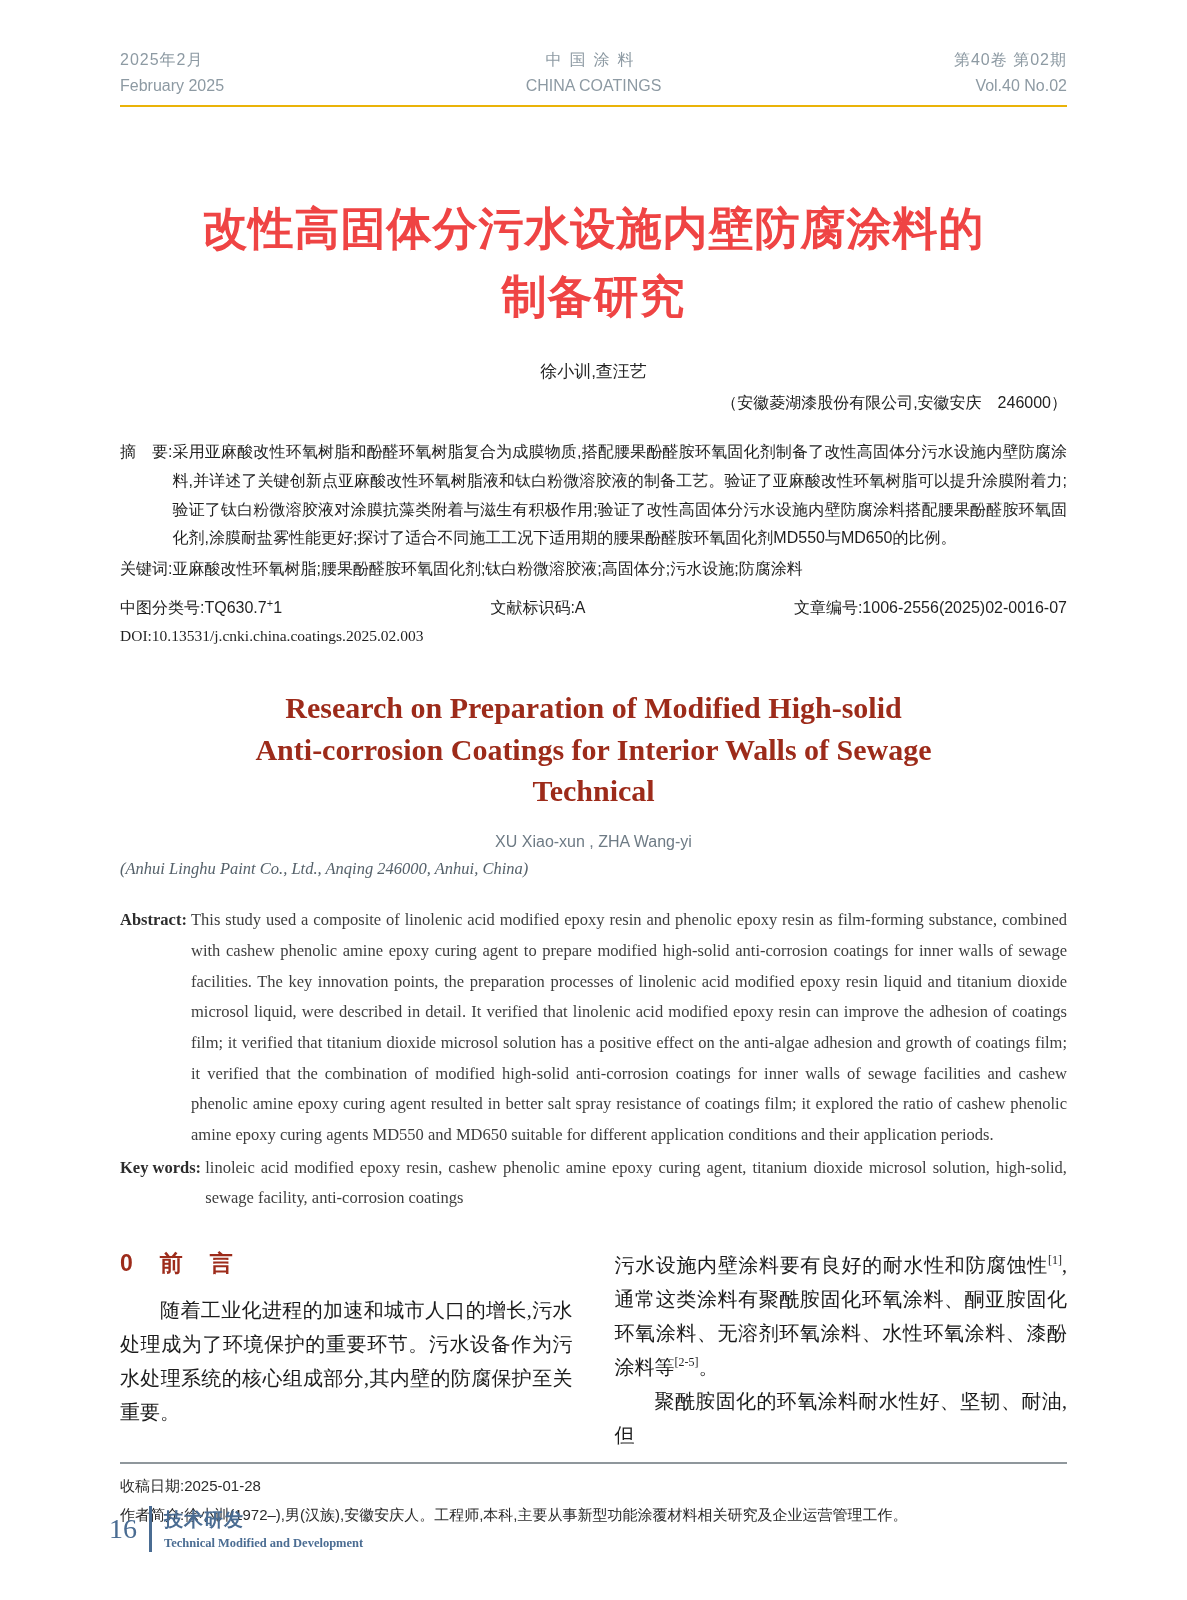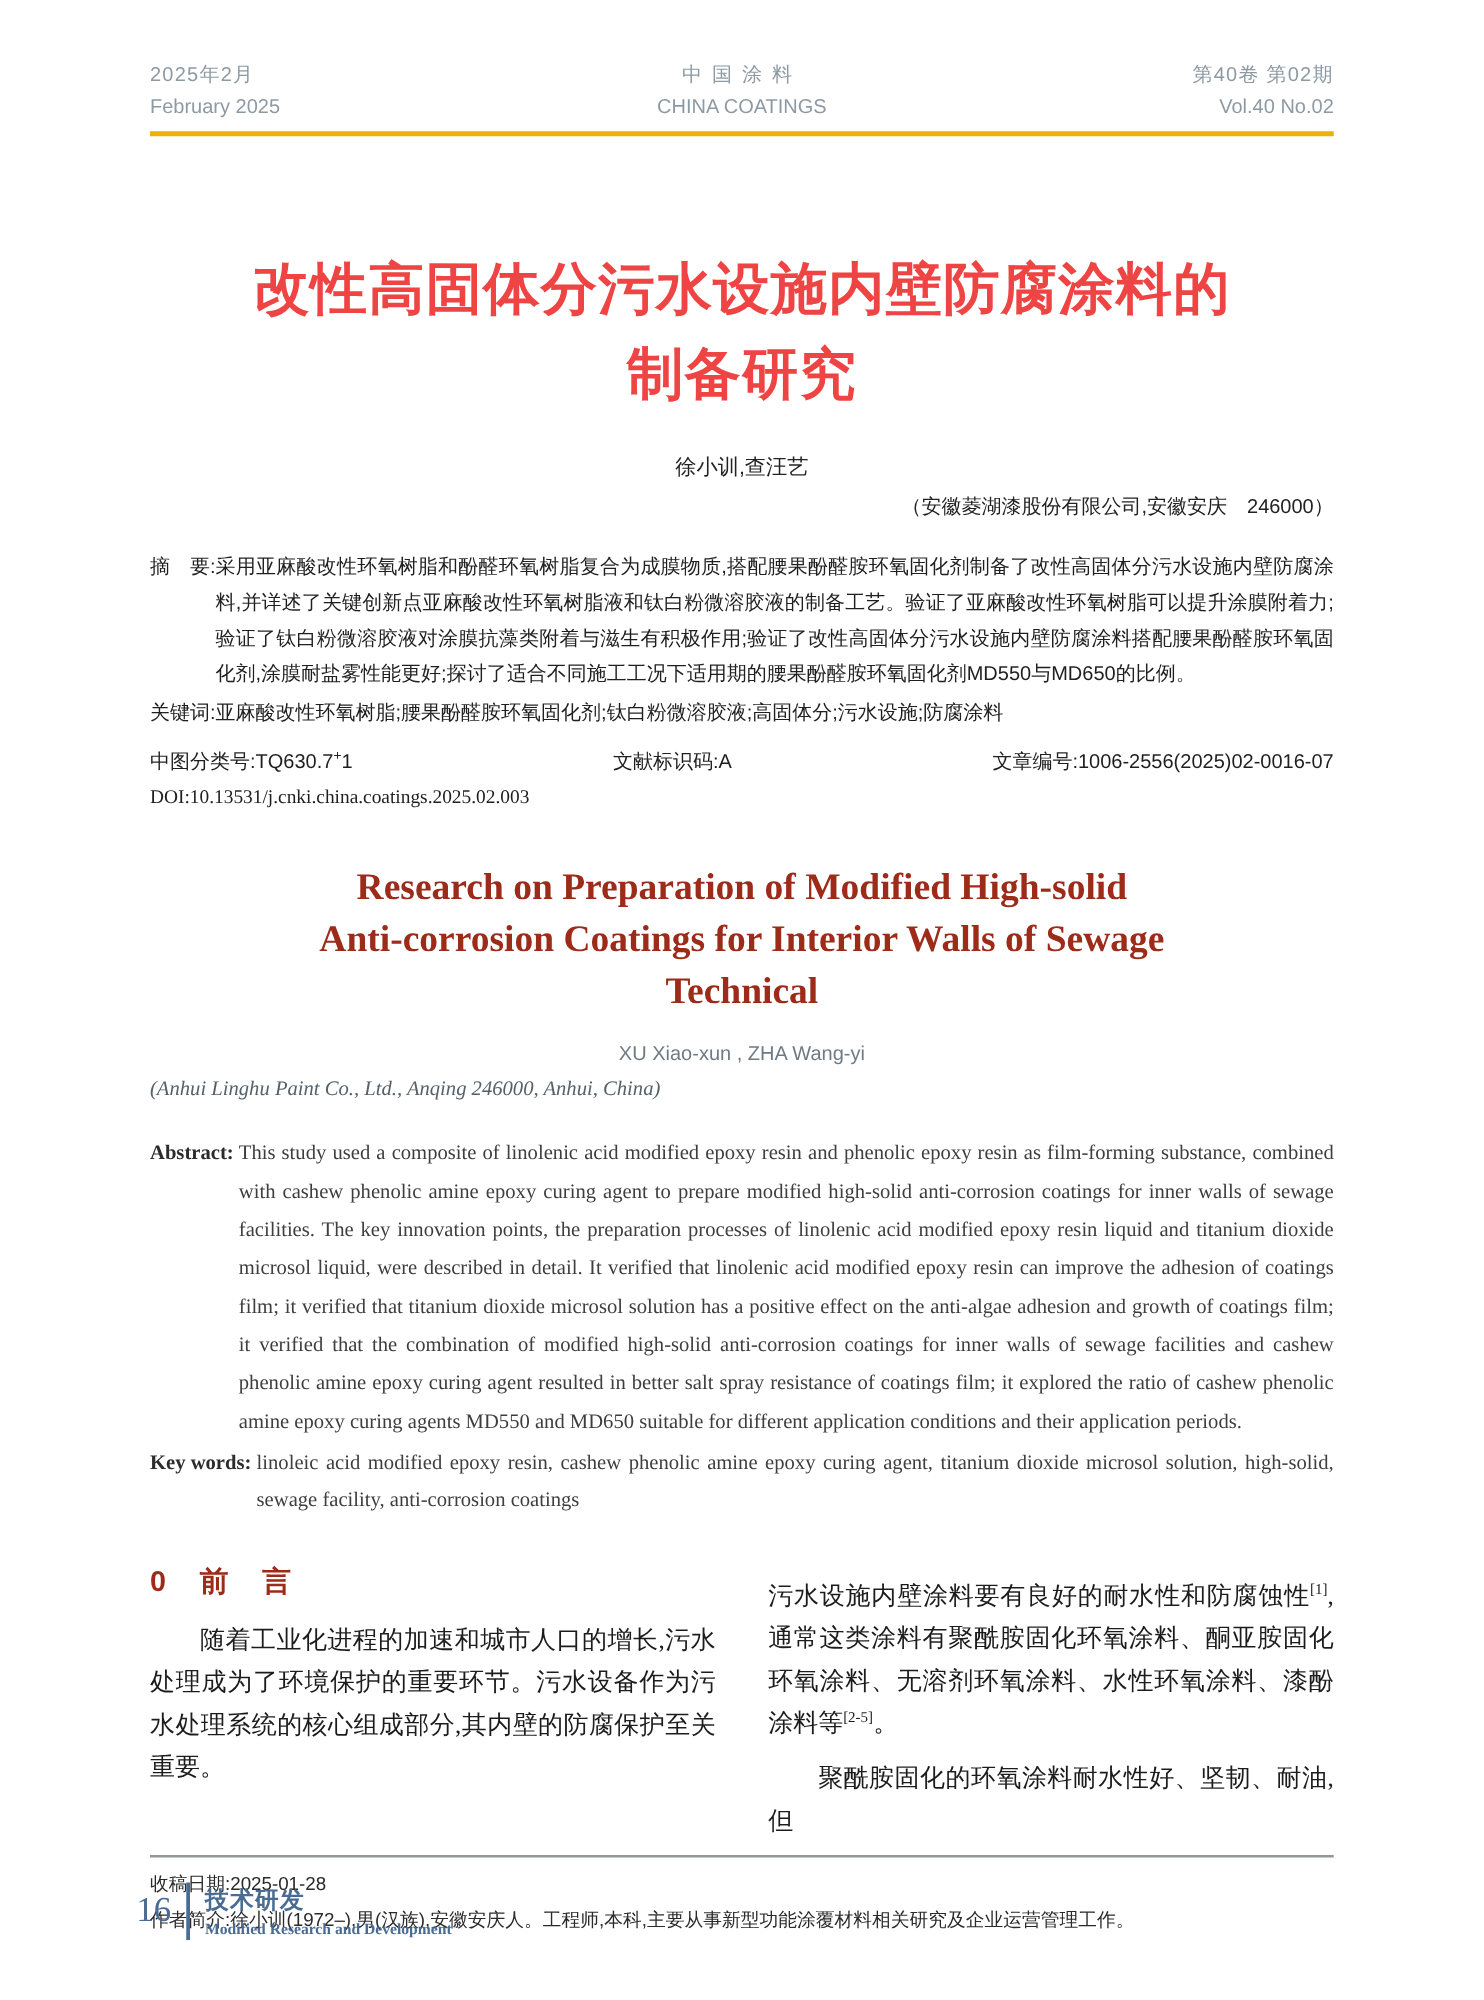--- a/index.html
+++ b/index.html
@@ -12,21 +12,21 @@
     position: relative;
   }
   .page { padding: 50px 120px 0 120px; }
 
   
   .runhead {
     display: grid;
     grid-template-columns: 1fr auto 1fr;
     align-items: end;
     color: #8d9aa3;
-    border-bottom: 4px solid #eab308;
+    border-bottom: 2px solid #eab308;
     padding-bottom: 10px;
   }
   .runhead .col { display: flex; flex-direction: column; gap: 6px; }
   .runhead .left { text-align: left; }
   .runhead .center { text-align: center; }
   .runhead .right { text-align: right; }
   .runhead .cn { font-size: 16px; letter-spacing: 1px; }
   .runhead .center .cn { letter-spacing: 8px; }
   .runhead .en { font-size: 16px; }
 
@@ -123,21 +123,21 @@
     letter-spacing: 2px;
     margin-bottom: 14px;
   }
   .bodytext {
     font-family: "Liberation Serif", serif;
     font-size: 20px;
     line-height: 1.7;
     text-align: justify;
     color: #1c1c1c;
   }
-  .bodytext p { text-indent: 2em; margin-top: 10px; }
+  .bodytext p { text-indent: 2em; }
   .bodytext sup { font-size: 12px; }
 
   
   .footnote-rule {
     margin-top: 10px;
     border-top: 2px solid #8f979c;
   }
   .footnotes {
     padding-top: 8px;
     font-size: 15px;
@@ -250,15 +250,15 @@
     <div>作者简介:徐小训(1972–),男(汉族),安徽安庆人。工程师,本科,主要从事新型功能涂覆材料相关研究及企业运营管理工作。</div>
   </div>
 
 </div>
 
 <div class="pagefoot">
   <span class="pageno">16</span>
   <span class="bar"></span>
   <span>
     <div class="sec-cn">技术研发</div>
-    <div class="sec-en">Modified Research and Development</div>
+    <div class="sec-en">Technical Modified and Development</div>
   </span>
 </div>
 
 </body></html>

